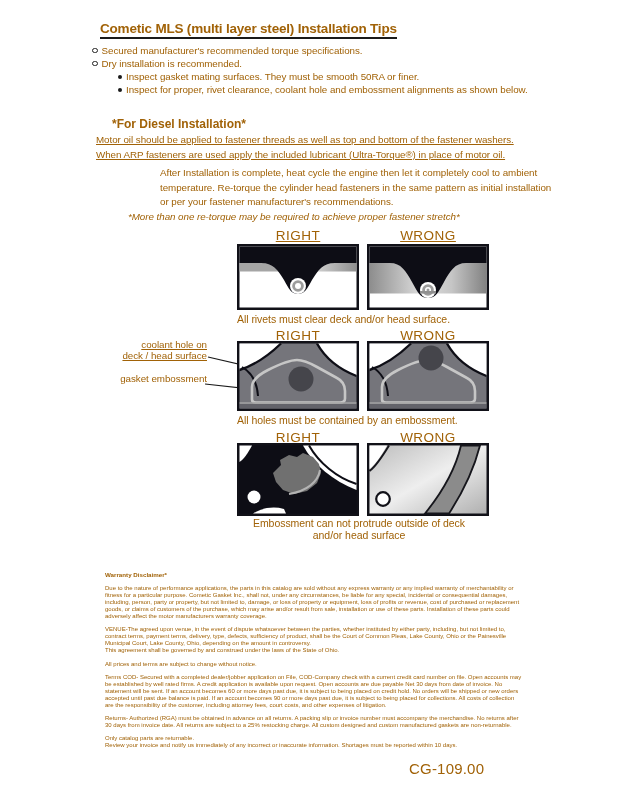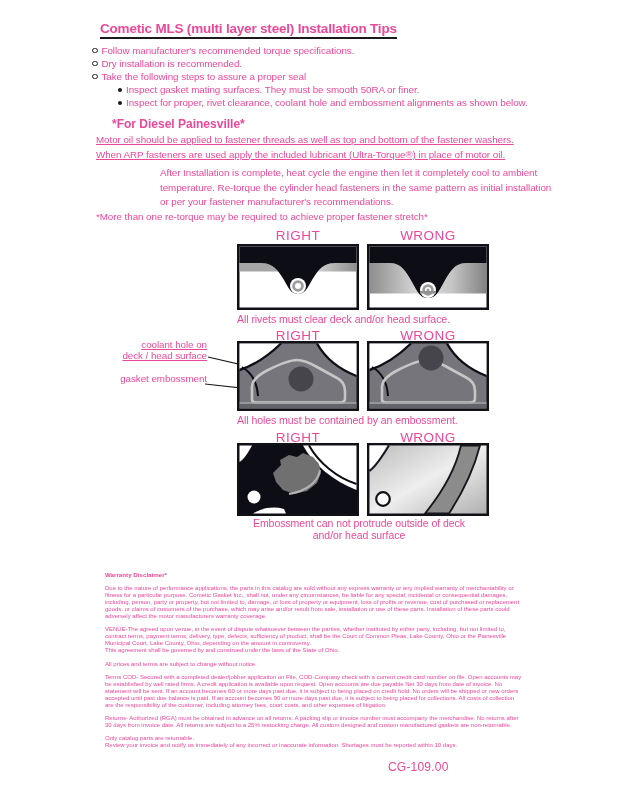--- a/index.html
+++ b/index.html
@@ -1,74 +1,70 @@
 <!DOCTYPE html>
 <html><head>
 <meta charset="utf-8">
 <style>
   html,body{margin:0;padding:0;background:#e8e8e8;}
   .page{position:relative;width:618px;height:800px;background:#ffffff;margin:0 auto;
-        font-family:"Liberation Sans", sans-serif;color:#ec4899;overflow:hidden;}
+        font-family:"Liberation Sans", sans-serif;color:#a16207;overflow:hidden;}
   .abs{position:absolute;}
   .title{font-size:13.5px;font-weight:bold;letter-spacing:-0.2px;
          border-bottom:2px solid #1a1a1a;padding-bottom:1px;}
   .bullets{font-size:9.8px;letter-spacing:-0.05px;}
   .b-row{display:flex;align-items:center;height:13px;}
   .b-row.sub{margin-left:26px;}
   .ring{flex:0 0 auto;width:3.5px;height:3.5px;border:1px solid #222;border-radius:50%;margin-right:4px;}
   .dot{flex:0 0 auto;width:4px;height:4px;background:#1a1a1a;border-radius:50%;margin-right:4px;}
   .h2{font-size:12px;font-weight:bold;}
   .body{font-size:9.8px;line-height:14.5px;letter-spacing:-0.05px;}
   .prewrap{white-space:pre-line;}
-  .fig-label{width:122px;text-align:center;font-size:13.5px;letter-spacing:0.5px;}
+  .fig-label{width:122px;text-align:center;font-size:13.5px;letter-spacing:0.5px;text-decoration:underline;}
   .fig-caption{font-size:10.5px;letter-spacing:-0.05px;text-align:center;}
   .ann{font-size:9.8px;line-height:10.5px;text-align:right;letter-spacing:-0.05px;}
   .legal{width:418px;font-size:6px;line-height:6.9px;}
   .legal h3{font-size:6.2px;margin:0 0 6.5px 0;}
   .legal p{margin:0 0 6.5px 0;}
-  .footer{font-size:12px;letter-spacing:0.2px;}
+  .footer{font-size:15px;letter-spacing:0.2px;margin-left:21px;}
   svg{display:block;}
 </style>
 </head>
 <body>
 
 <div class="page">
 
   <div class="abs title" style="left:100px;top:21px;">Cometic MLS (multi layer steel) Installation Tips</div>
 
   <div class="abs bullets" style="left:92px;top:44px;">
     <div class="b-row">
       <span class="ring"></span>
-      <span>Follow manufacturer's recommended torque specifications.</span>
+      <span>Secured manufacturer's recommended torque specifications.</span>
     </div>
     <div class="b-row">
       <span class="ring"></span>
       <span>Dry installation is recommended.</span>
     </div>
-    <div class="b-row">
-      <span class="ring"></span>
-      <span>Take the following steps to assure a proper seal</span>
-    </div>
     <div class="b-row sub">
       <span class="dot"></span>
       <span>Inspect gasket mating surfaces.  They must be smooth 50RA or finer.</span>
     </div>
     <div class="b-row sub">
       <span class="dot"></span>
       <span>Inspect for proper, rivet clearance, coolant hole and embossment alignments as shown below.</span>
     </div>
   </div>
 
-  <div class="abs h2" style="left:112px;top:117px;">*For Diesel Painesville*</div>
+  <div class="abs h2" style="left:112px;top:117px;">*For Diesel Installation*</div>
   <div class="abs body prewrap" style="left:96px;top:133px;width:460px;text-decoration:underline;">Motor oil should be applied to fastener threads as well as top and bottom of the fastener washers.
 When ARP fasteners are used apply the included lubricant (Ultra-Torque®) in place of motor oil.</div>
   <div class="abs body prewrap" style="left:112px;top:166px;width:460px;margin-left:48px;">After Installation is complete, heat cycle the engine then let it completely cool to ambient
 temperature. Re-torque the cylinder head fasteners in the same pattern as initial installation
 or per your fastener manufacturer's recommendations.</div>
-  <div class="abs body" style="left:96px;top:210px;width:460px;">*More than one re-torque may be required to achieve proper fastener stretch*</div>
+  <div class="abs body" style="left:128px;top:210px;width:460px;font-style:italic;">*More than one re-torque may be required to achieve proper fastener stretch*</div>
 
   <div class="abs fig-label" style="left:237px;top:228px;">RIGHT</div>
   <div class="abs fig-label" style="left:367px;top:228px;">WRONG</div>
 
   <div class="abs" style="left:237px;top:244px;">
     <svg width="122" height="66" viewBox="0 0 122 66">
       <defs>
         <linearGradient id="r1rg" x1="0" y1="0" x2="1" y2="0">
           <stop offset="0" stop-color="#cfcfcf"></stop>
             <stop offset="1" stop-color="#8f8f8f"></stop>

